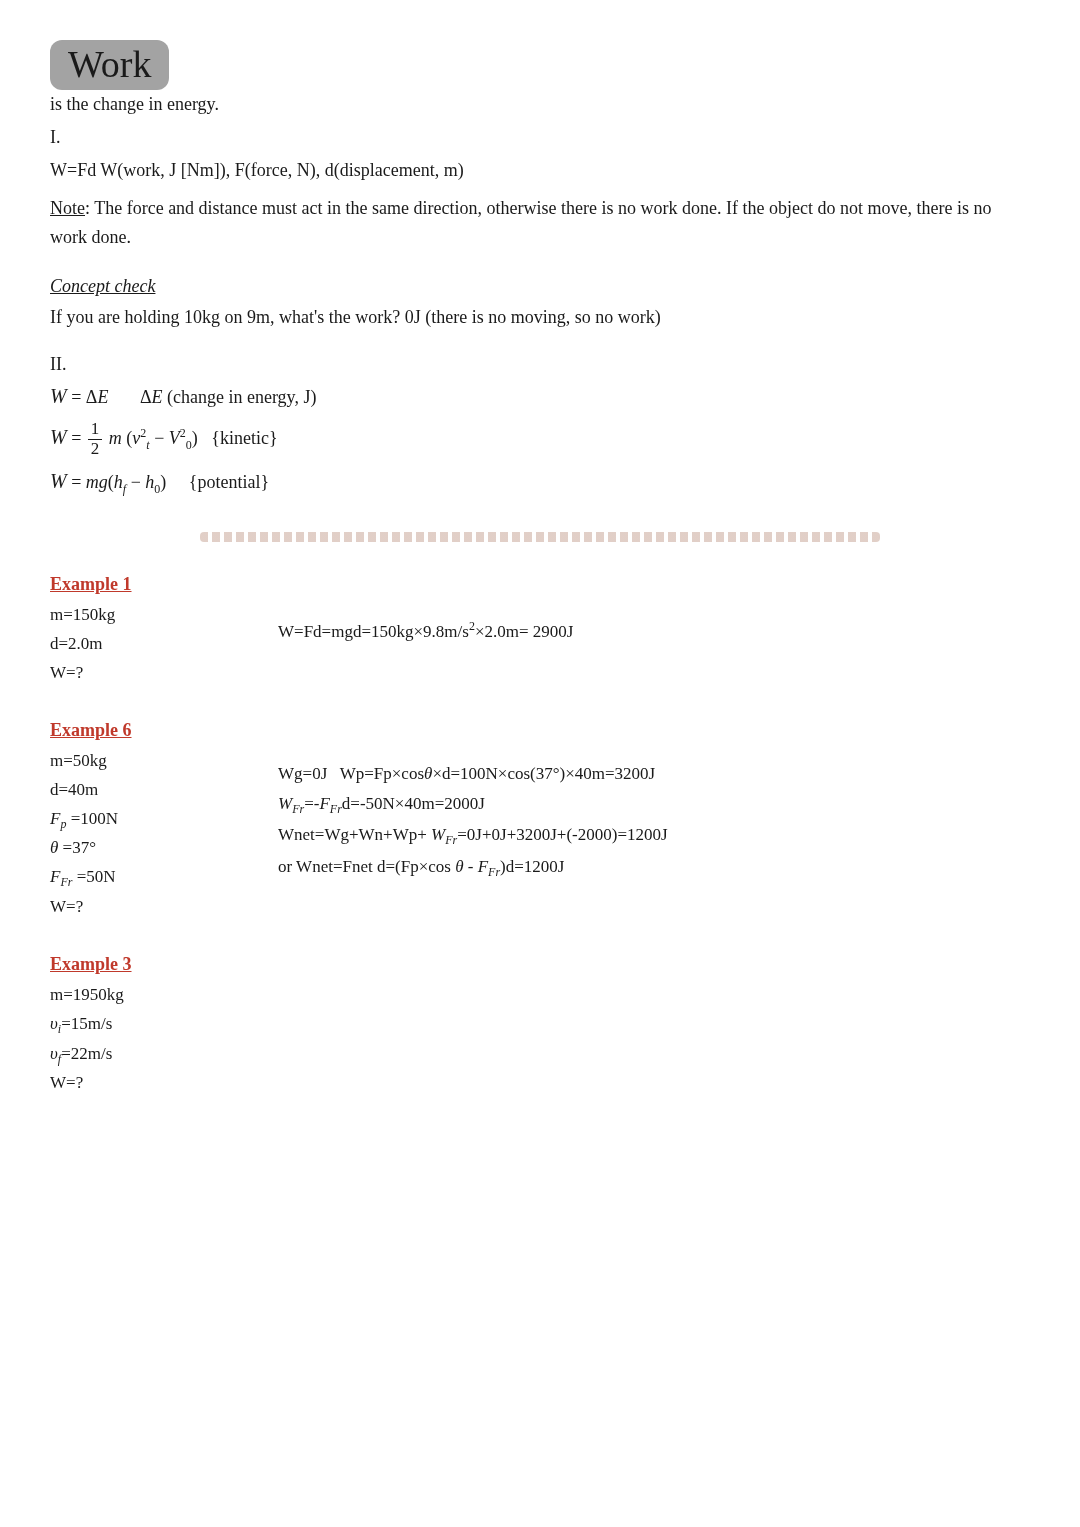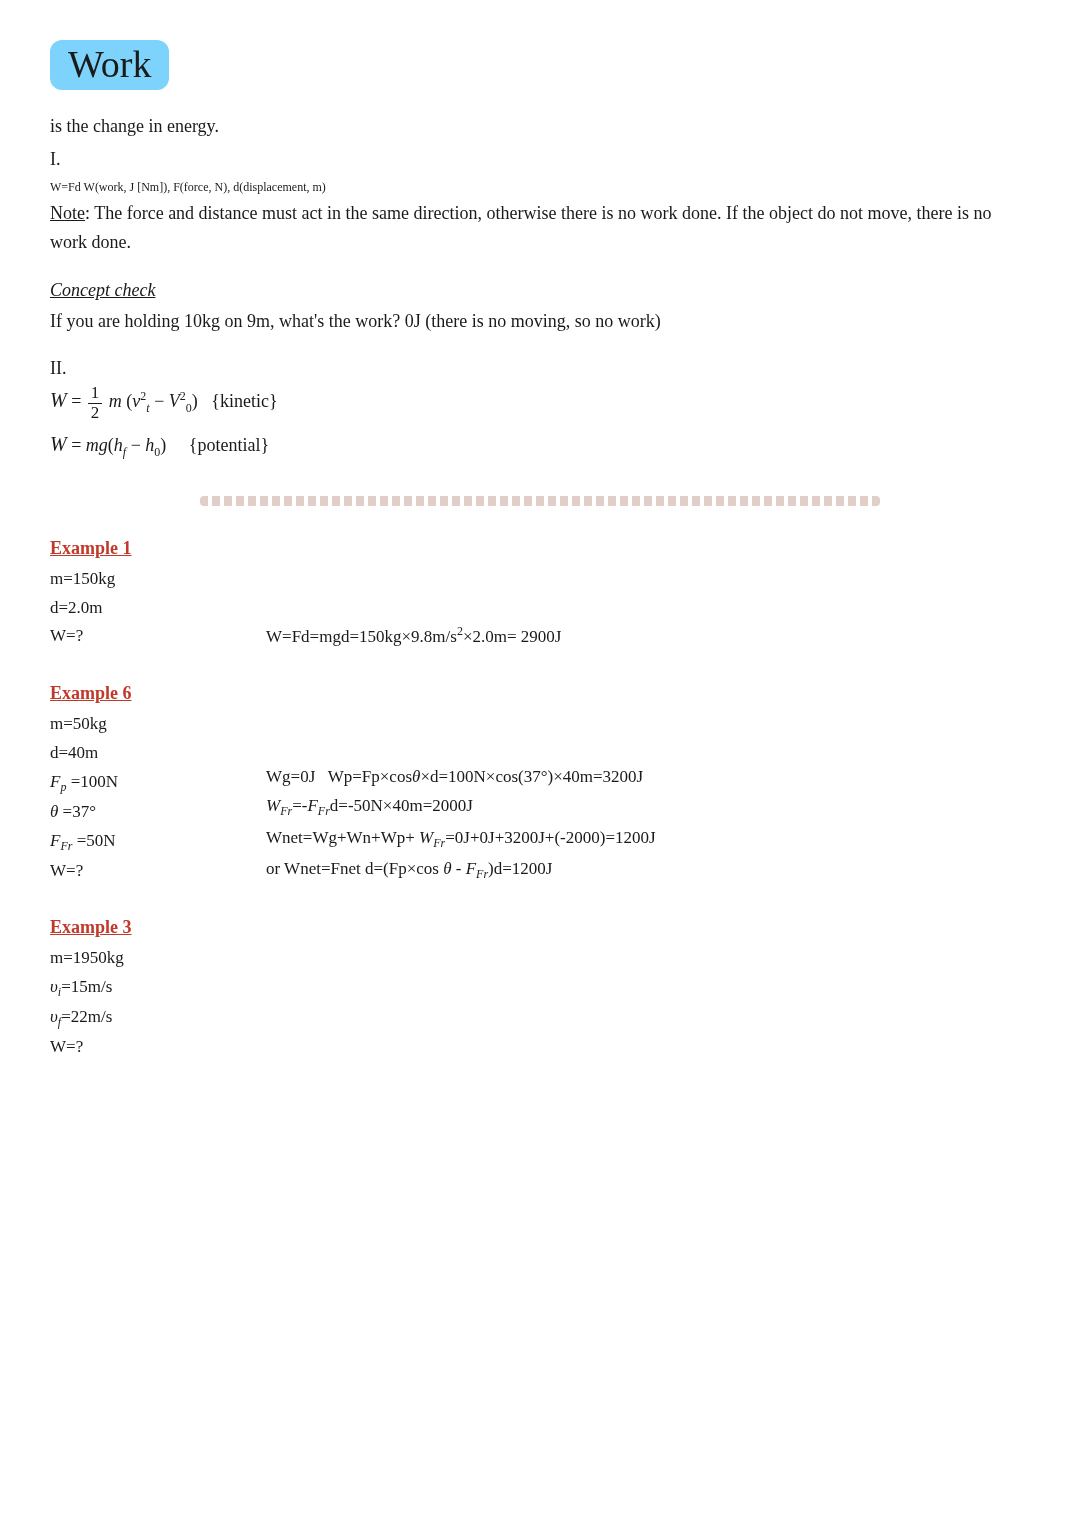--- a/index.html
+++ b/index.html
@@ -13,24 +13,23 @@
       font-family: Georgia, 'Times New Roman', serif;
       font-size: 18px;
       color: #1a1a1a;
       width: 1080px;
       min-height: 1527px;
       padding: 40px 50px 60px 50px;
     }
 
     .title-badge {
       display: inline-block;
-      background-color: #7dd3fc;
+      background-color: #a3a3a3;
       border-radius: 12px;
       padding: 2px 18px 4px 18px;
-      margin-bottom: 22px;
     }
 
     .title-badge span {
       font-size: 38px;
       font-family: 'Palatino Linotype', Palatino, serif;
       color: #1a1a1a;
       font-weight: normal;
     }
 
     .intro-text {
@@ -39,22 +38,22 @@
       line-height: 1.6;
     }
 
     .section-label {
       font-size: 18px;
       font-weight: normal;
       margin-bottom: 2px;
     }
 
     .formula-line {
-      font-size: 12px;
-      margin-bottom: 2px;
+      font-size: 18px;
+      margin-bottom: 10px;
       line-height: 1.6;
     }
 
     .note-line {
       font-size: 18px;
       line-height: 1.6;
       margin-bottom: 18px;
     }
 
     .note-line .underline {
@@ -98,22 +97,22 @@
       border-radius: 4px;
     }
 
     .examples-section {
       margin-top: 10px;
     }
 
     .example-block {
       margin-bottom: 32px;
       display: flex;
-      align-items: flex-end;
-      gap: 0;
+      align-items: center;
+      gap: 12px;
     }
 
     .example-left {
       width: 200px;
       flex-shrink: 0;
     }
 
     .example-title {
       color: #c0392b;
       text-decoration: underline;
@@ -204,20 +203,24 @@
 
 <div class="concept-check-section">
   <p class="concept-check-title">Concept check</p>
   <p class="concept-check-body">If you are holding 10kg on 9m, what's the work?  0J (there is no moving, so no work)</p>
 </div>
 
 
 <div class="section-ii">
   <p class="section-label">II.</p>
 
+  <div class="math-line">
+    <span class="w-italic"><i>W</i></span>
+    <span> = Δ<i>E</i> &nbsp;&nbsp;&nbsp;&nbsp;&nbsp; Δ<i>E</i> (change in energy, J)</span>
+  </div>
 
   <div class="math-line">
     <span class="w-italic"><i>W</i></span>
     <span> = </span>
     <span class="math-frac">
       <span class="num">1</span>
       <span class="den">2</span>
     </span>
     <span><i>m</i> (<i>v</i><sup>2</sup><sub><i>t</i></sub> − <i>V</i><sup>2</sup><sub>0</sub>) &nbsp; {kinetic}</span>
   </div>

